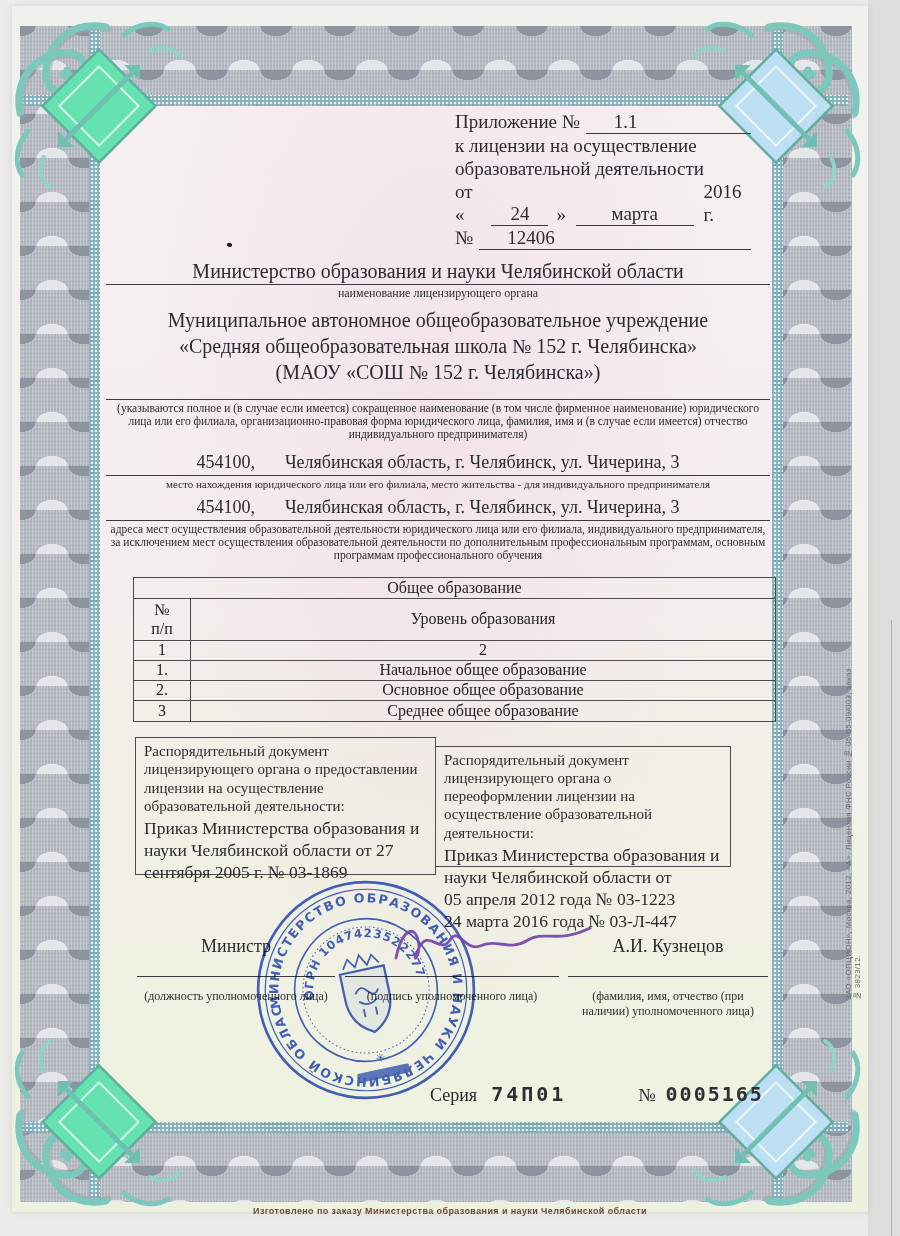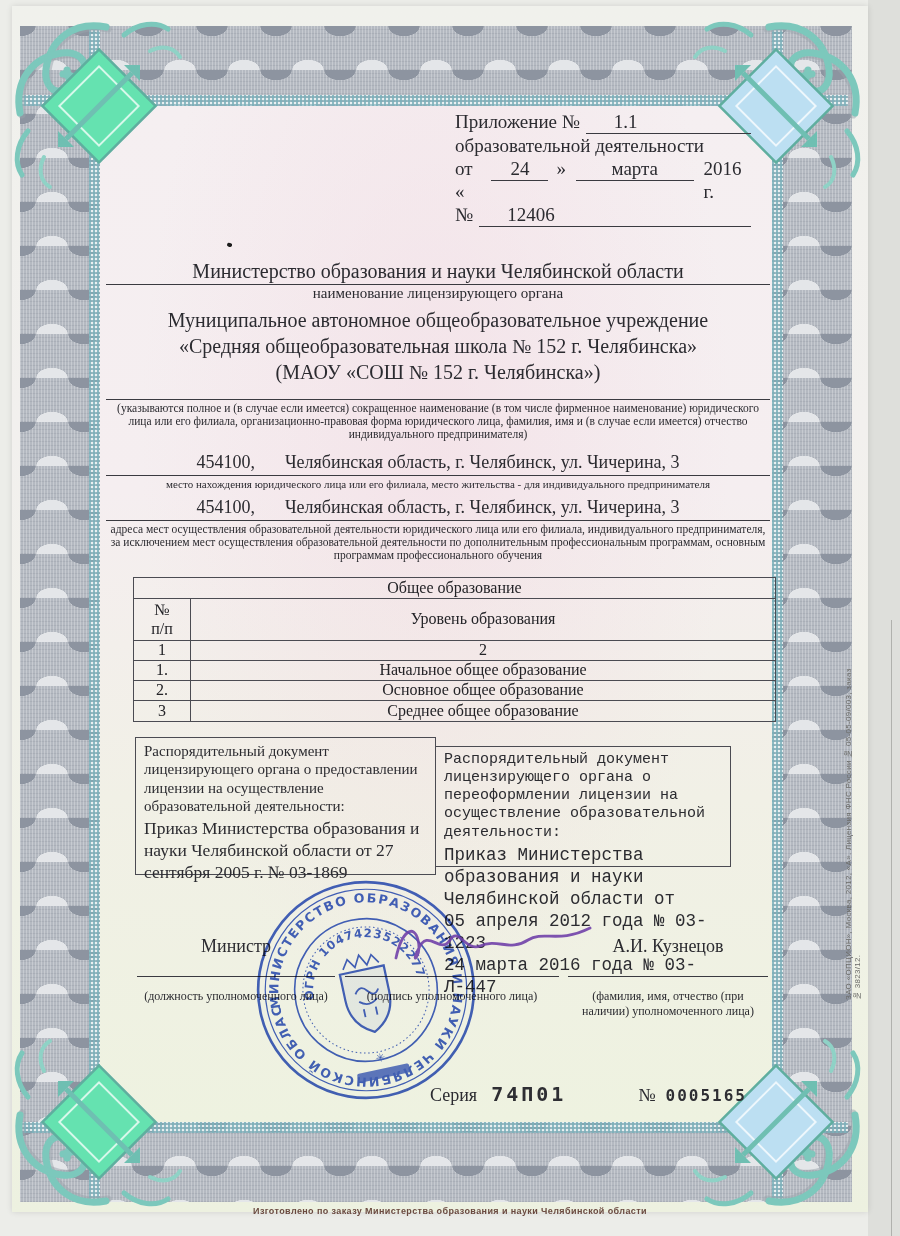--- a/index.html
+++ b/index.html
@@ -45,51 +45,51 @@
   .abs{position:absolute;}
   .hdr{left:455px;top:110px;width:296px;font-size:19px;line-height:23px;}
   .hline{display:flex;align-items:baseline;}
   .fill{flex:1;border-bottom:1px solid #3a3a40;padding-left:28px;margin-left:6px;}
   .u{display:inline-block;border-bottom:1px solid #3a3a40;text-align:center;}
   .u.day{width:64px;margin:0 8px;}
   .u.mon{width:132px;margin:0 10px;}
   .ink-dot{position:absolute;left:227px;top:243px;width:5px;height:4px;background:#1c1c1c;border-radius:50% 40% 60% 50%;transform:rotate(20deg);}
   .titleblock{left:106px;top:260px;width:664px;text-align:center;}
   .authority{font-size:20px;border-bottom:1.3px solid #3a3a40;padding-bottom:1px;}
-  .smallcap{font-size:15px;line-height:15px;margin-top:1px;}
+  .smallcap{font-size:12px;line-height:15px;margin-top:1px;}
   .tinycap{font-size:11.5px;line-height:13px;margin-top:2px;}
   .org{font-size:20px;line-height:26px;margin-top:6px;border-bottom:1.3px solid #3a3a40;padding-bottom:14px;}
   .addr{font-size:18px;margin-top:11px;border-bottom:1.3px solid #3a3a40;padding-bottom:2px;}
   .addr .zip{margin-right:30px;}
   
   table.edu{position:absolute;left:133px;top:577px;width:643px;border-collapse:collapse;
     font-size:16px;color:#232327;}
   table.edu td{border:1px solid #4b4b52;text-align:center;vertical-align:middle;padding:0 4px;line-height:1.15;}
   td.numcol{width:48px;}
   
   .boxes{left:135px;top:737px;display:flex;align-items:center;}
   .obox{border:1px solid #4b4b52;padding:4px 8px 4px 8px;box-sizing:border-box;}
   .obox.l{width:301px;height:138px;}
-  .obox.r{width:296px;height:121px;margin-left:-1px;font-family:Liberation Mono, monospace;}
+  .obox.r{width:296px;height:121px;margin-left:-1px;}
   .obox .intro{font-size:15px;line-height:1.22;}
   .obox .body{font-size:17.5px;line-height:1.26;margin-top:2px;}
   
   .sig-col{position:absolute;text-align:center;}
   .sig-name{font-size:18px;border-bottom:1px solid #3a3a40;padding-bottom:18px;display:block;min-height:22px;}
   .sig-cap{font-size:12px;line-height:14.5px;margin-top:12px;}
   .sig-left{left:137px;top:936px;width:198px;}
   .sig-center{left:345px;top:936px;width:214px;}
   .sig-right{left:568px;top:936px;width:200px;}
   .stamp{position:absolute;left:250px;top:874px;width:232px;height:232px;transform:rotate(-12deg);opacity:.88;mix-blend-mode:multiply;}
   .autograph{position:absolute;left:386px;top:910px;width:218px;height:66px;}
   
   .series{left:430px;top:1082px;display:flex;align-items:baseline;font-size:18px;}
   .series .val{font-family:"DejaVu Sans Mono",monospace;font-weight:bold;font-size:20px;letter-spacing:3px;margin-left:14px;color:#2e2e33;}
   .series .numlbl{margin-left:72px;}
-  .series .numval{font-family:"DejaVu Sans Mono",monospace;font-weight:bold;font-size:16px;letter-spacing:2px;margin-left:10px;color:#2e2e33;}
+  .series .numval{font-family:"DejaVu Sans Mono",monospace;font-weight:bold;font-size:20px;letter-spacing:2px;margin-left:10px;color:#2e2e33;}
   .footer-note{left:0;top:1206px;width:100%;text-align:center;font-size:9px;font-weight:bold;
     letter-spacing:.4px;color:#6a4a40;font-family:"Liberation Sans",sans-serif;}
   .imprint{left:844px;top:660px;height:340px;writing-mode:vertical-rl;transform:rotate(180deg);
     font-size:8px;color:#6b6b68;font-family:"Liberation Sans",sans-serif;letter-spacing:.3px;}
   svg text{font-family:"DejaVu Sans",sans-serif;}
 </style>
 </head>
 <body>
 
 <div class="stage">
@@ -138,22 +138,23 @@
     </svg>
   <svg class="corner br" viewBox="0 0 190 190" style="--dfill:#bcdff2">
       <use href="#cornerart"></use>
     </svg>
 
   <div class="abs hdr">
     <div class="hline">
       <span>Приложение №</span>
       <span class="fill">1.1</span>
     </div>
+    <div>к лицензии на осуществление</div>
     <div>образовательной деятельности</div>
-    <div class="hline" style="align-items:flex-start">
+    <div class="hline" style="align-items:flex-end">
       <span>от «</span>
       <span class="u day">24</span>
       <span>»</span>
       <span class="u mon">марта</span>
       <span>2016 г.</span>
     </div>
     <div class="hline">
       <span>№</span>
       <span class="fill">12406</span>
     </div>

